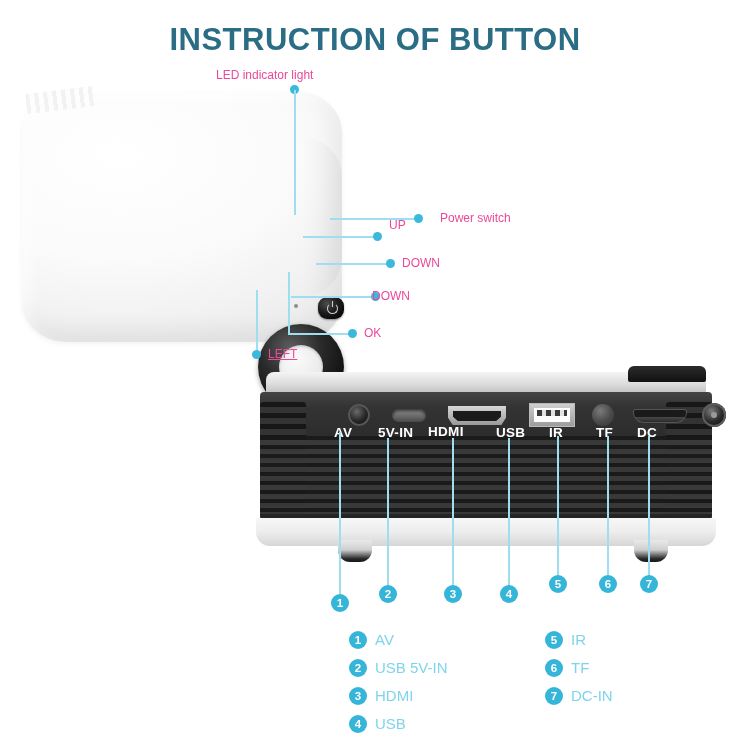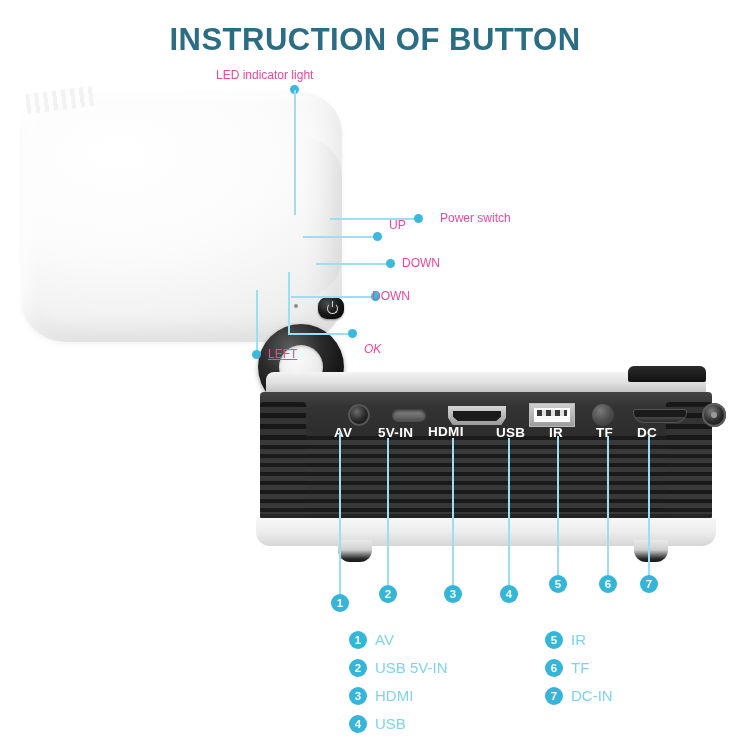--- a/index.html
+++ b/index.html
@@ -225,21 +225,21 @@
   <div class="dot" style="left:386px;top:259px;"></div>
   <div class="calloutLabel" style="left:402px;top:256px;">DOWN</div>
 
   <div class="hline" style="left:291px;top:296px;width:82px;"></div>
   <div class="dot" style="left:371px;top:292px;"></div>
   <div class="calloutLabel" style="left:372px;top:289px;">DOWN</div>
 
   <div class="vline" style="left:288px;top:272px;height:62px;"></div>
   <div class="hline" style="left:288px;top:333px;width:62px;"></div>
   <div class="dot" style="left:348px;top:329px;"></div>
-  <div class="calloutLabel" style="left:364px;top:342px;font-style:italic;">OK</div>
+  <div class="calloutLabel" style="left:364px;top:326px;">OK</div>
 
   <div class="vline" style="left:256px;top:290px;height:62px;"></div>
   <div class="dot" style="left:252px;top:350px;"></div>
   <div class="calloutLabel" style="left:268px;top:347px;text-decoration:underline;">LEFT</div>
 
   <div class="rear">
     <div class="rearTop"></div>
     <div class="rearNub"></div>
     <div class="rearBody">
       <div class="ribsL"></div>

